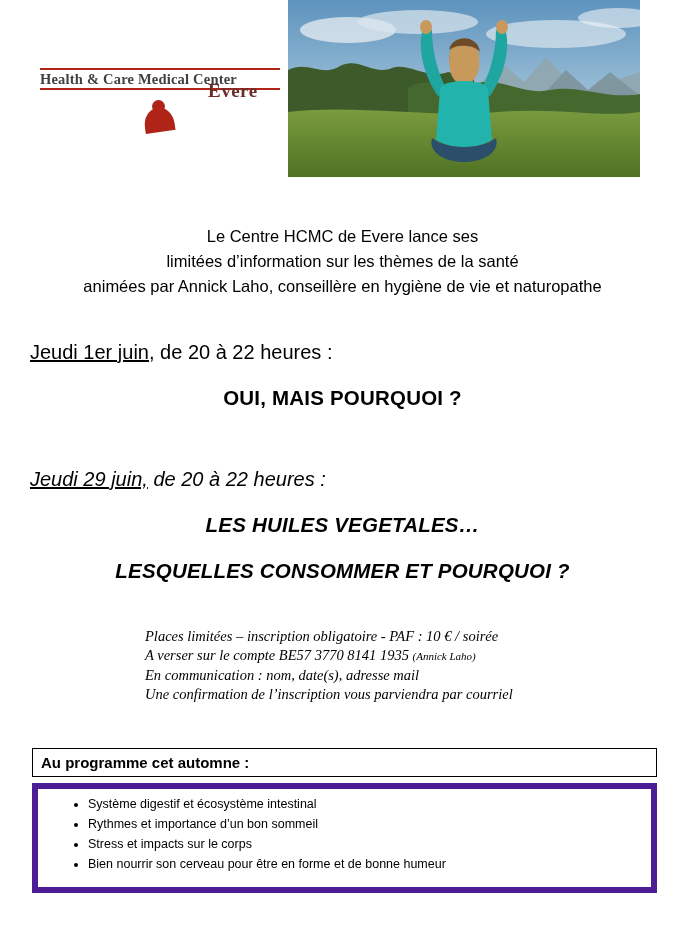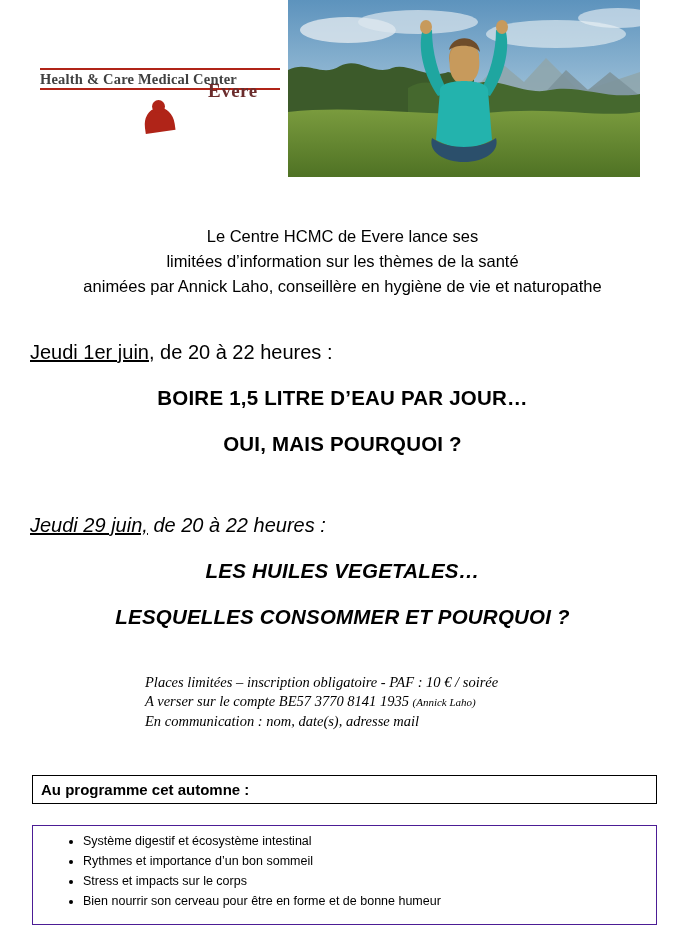--- a/index.html
+++ b/index.html
@@ -144,22 +144,22 @@
 
   
   .program-head {
     margin: 44px 28px 0 32px;
     border: 1px solid #000;
     padding: 5px 8px;
     font-size: 15px;
     font-weight: bold;
   }
   .program-body {
-    margin: 21px 28px 0 32px;
-    border: 1px solid #4c1d95;
+    margin: 6px 28px 0 32px;
+    border: 6px solid #4c1d95;
     padding: 8px 8px 10px 8px;
     font-size: 12.5px;
   }
   .program-body ul {
     margin: 0;
     padding-left: 42px;
   }
   .program-body li {
     margin: 0 0 5px 0;
     line-height: 15px;
@@ -228,39 +228,39 @@
 <div class="intro">
   <div>Le Centre HCMC de Evere lance ses</div>
   <div>limitées d’information sur les thèmes de la santé</div>
   <div>animées par Annick Laho, conseillère en hygiène de vie et naturopathe</div>
 </div>
 
 <div class="session" id="session-1">
   <div class="session-date-line">
     <span class="date">Jeudi 1er juin</span><span>, de 20 à 22 heures :</span>
   </div>
-  <div class="session-title">BOIRE 1,5 LITRE D’EAU PAR JOUR…</div>
   <div class="session-title second">OUI, MAIS POURQUOI ?</div>
 </div>
 
 <div class="session" id="session-2">
   <div class="session-date-line">
     <span class="date">Jeudi 29 juin,</span><span> de 20 à 22 heures :</span>
   </div>
   <div class="session-title">LES HUILES VEGETALES…</div>
   <div class="session-title second">LESQUELLES CONSOMMER ET POURQUOI ?</div>
 </div>
 
 <div class="practical">
   <div>Places limitées – inscription obligatoire - PAF : 10 € / soirée</div>
   <div>
     <span>A verser sur le compte BE57 3770 8141 1935</span>
     <span class="small">(Annick Laho)</span>
   </div>
   <div>En communication :  nom, date(s), adresse mail</div>
+  <div>Une confirmation de l’inscription vous parviendra par courriel</div>
 </div>
 
 <div class="program-head">Au programme cet automne :</div>
 <div class="program-body">
   <ul>
     <li>Système digestif et écosystème intestinal</li>
     <li>Rythmes et importance d’un bon sommeil</li>
     <li>Stress et impacts sur le corps</li>
     <li>Bien nourrir son cerveau pour être en forme et de bonne humeur</li>
   </ul>

